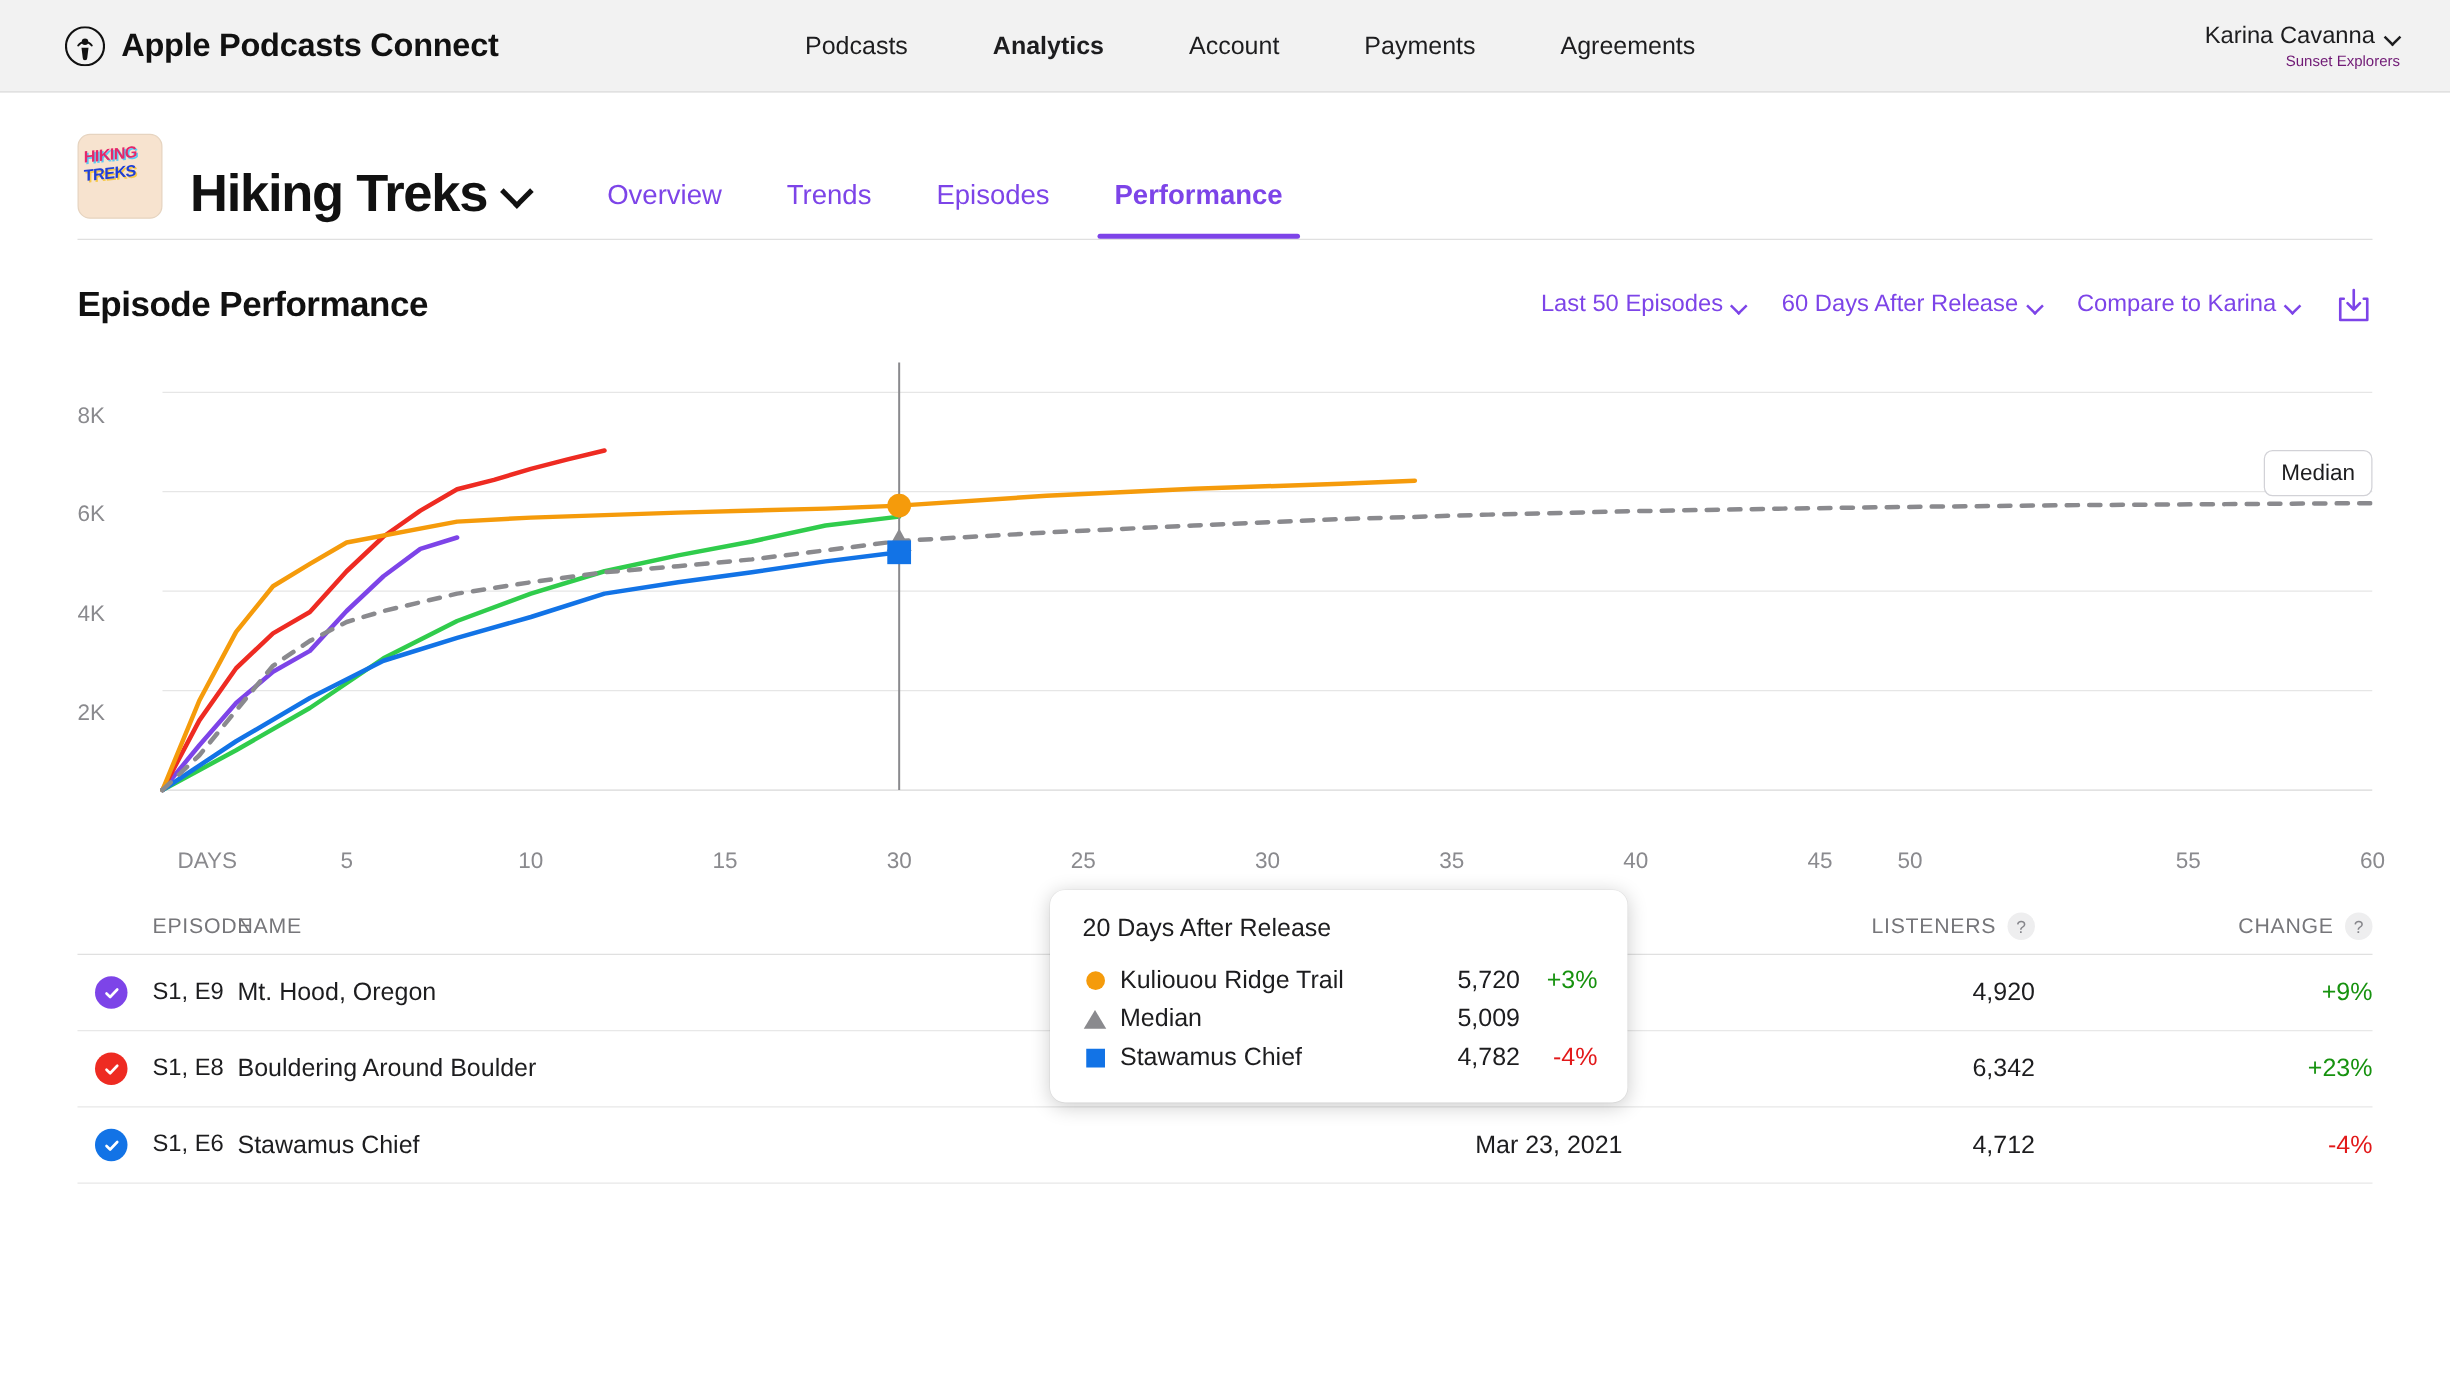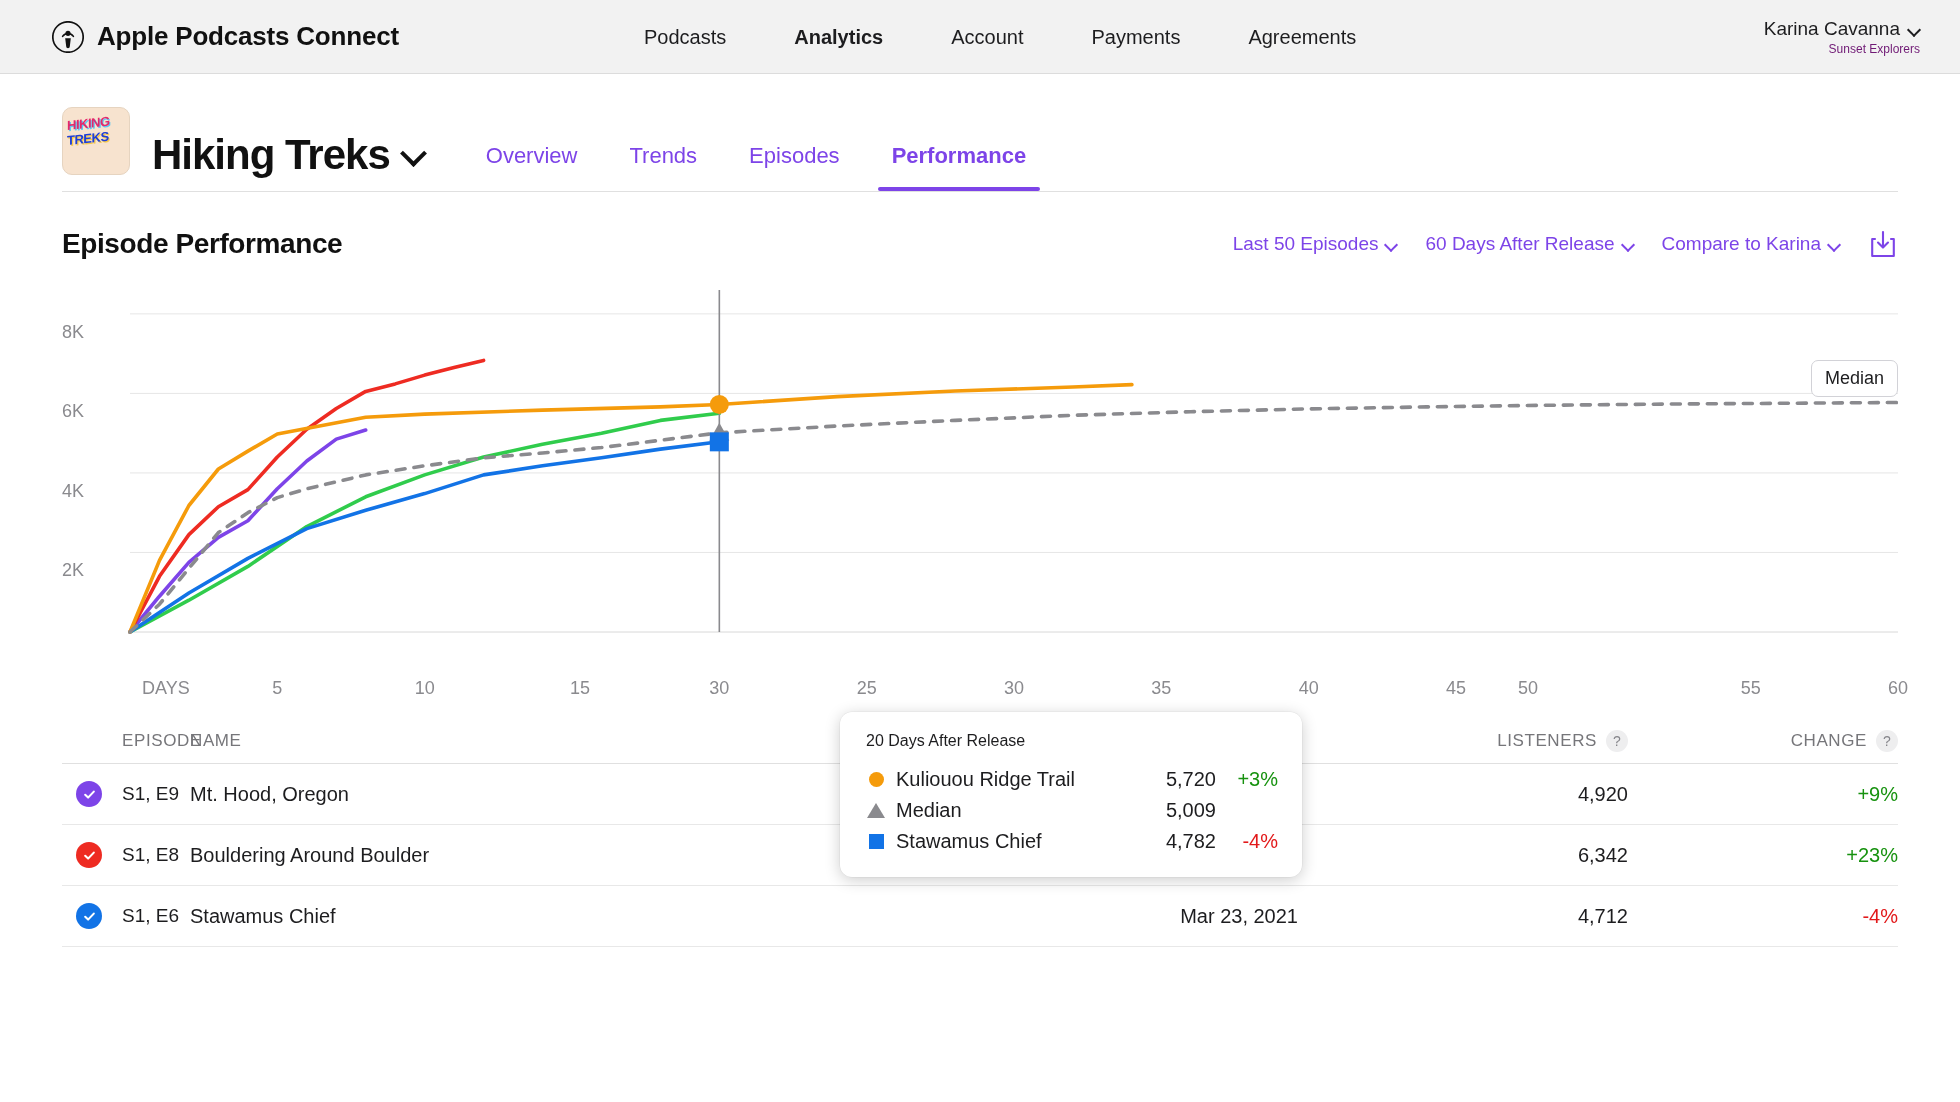--- a/index.html
+++ b/index.html
@@ -126,21 +126,21 @@
   }
 
   
   .tooltip {
     position: absolute; left: 778px; top: 432px;
     width: 462px; background: #fff;
     border-radius: 12px;
     box-shadow: 0 3px 16px rgba(0,0,0,0.20), 0 0 0 0.5px rgba(0,0,0,0.06);
     padding: 20px 24px 20px 26px; z-index: 20;
   }
-  .tt-title { font-size: 16px; color: #1d1d1f; margin-bottom: 14px; }
+  .tt-title { font-size: 20px; color: #1d1d1f; margin-bottom: 14px; }
   .tt-row {
     display: flex; align-items: center; font-size: 20px;
     color: #1d1d1f; height: 31px;
   }
   .tt-marker { width: 20px; flex: none; display:flex; align-items:center; justify-content:center; margin-right: 10px; }
   .tt-name { flex: 1; }
   .tt-val { color: #1d1d1f; text-align: right; min-width: 78px; }
   .tt-delta { min-width: 62px; text-align: right; }
   .pos { color: #17920f; }
   .neg { color: #e2191a; }

